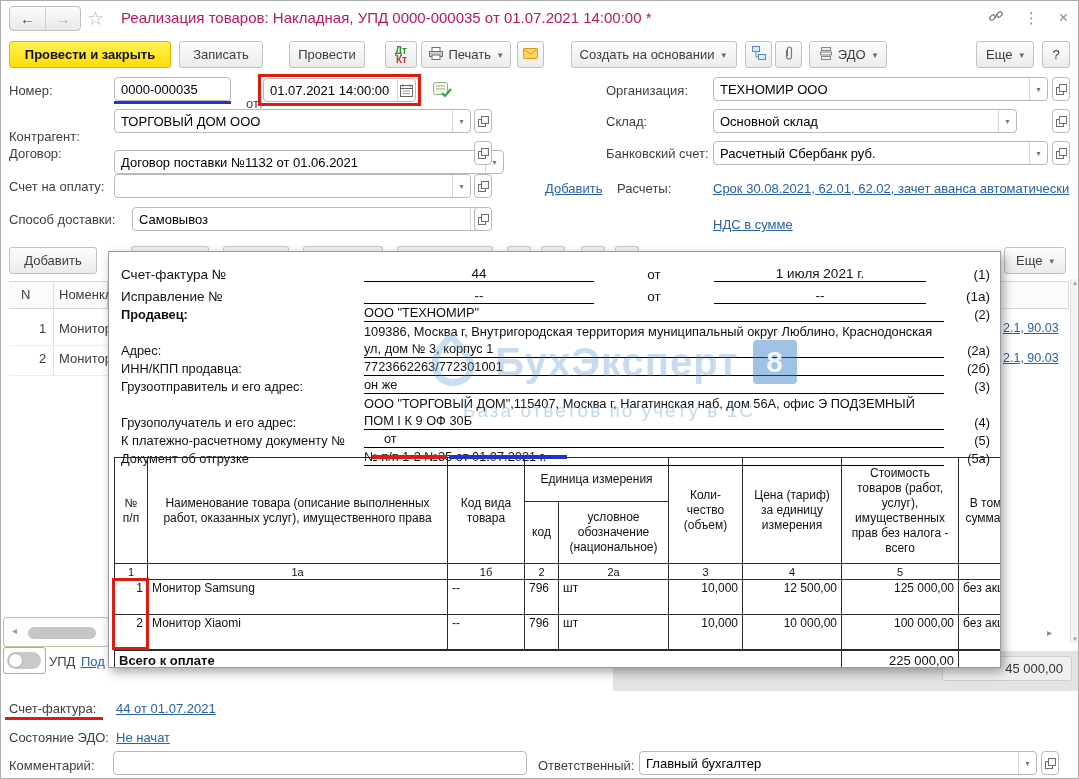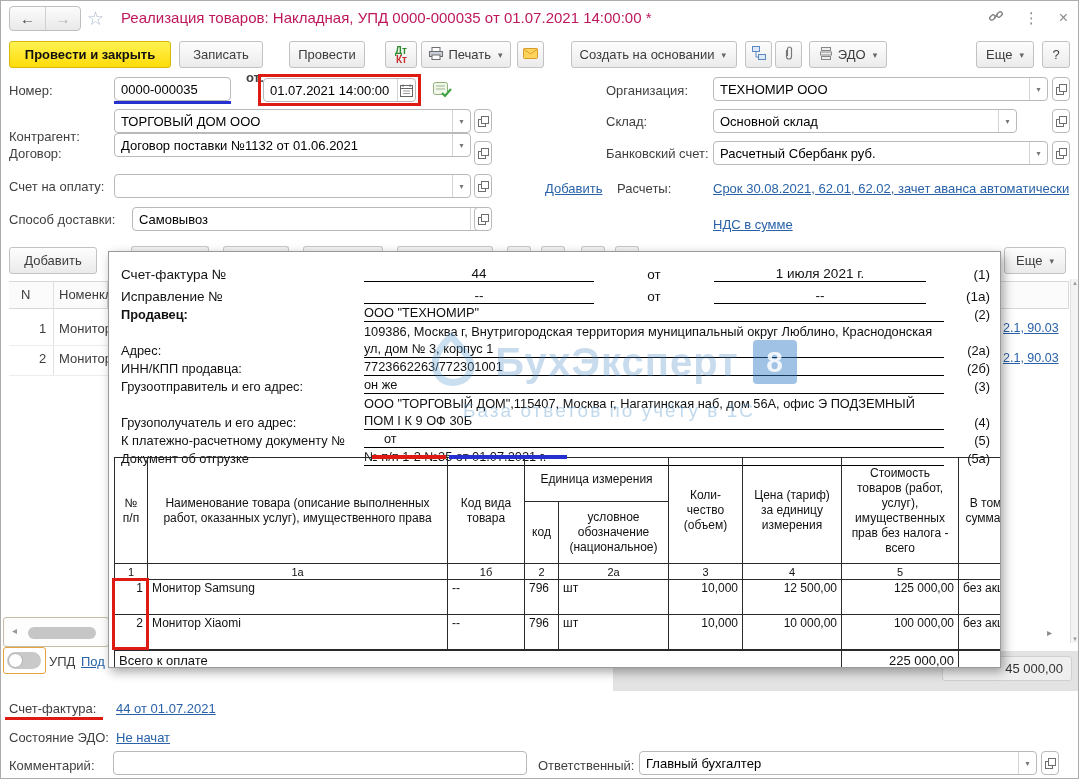--- a/index.html
+++ b/index.html
@@ -163,21 +163,21 @@
     </div>
   <div class="btn" style="left:1041px;width:28px;">
       <span>?</span>
     </div>
 
   <div class="lbl" style="left:8px;top:82px;">Номер:</div>
   <div class="fbox" style="left:113px;top:76px;width:117px;">
       <span class="txt">0000-000035</span>
     </div>
   <div class="abs ann-blue-line" style="left:113px;top:100px;width:117px;height:3px;"></div>
-  <div class="lbl" style="left:245px;top:69px;font-weight:bold;">от:</div>
+  <div class="lbl" style="left:245px;top:95px;">от:</div>
   <div class="fbox" style="left:262px;top:77px;width:153px;">
     <span class="txt">01.07.2021 14:00:00</span>
     <span class="drop">
         <svg width="13" height="13" viewBox="0 0 13 13">
           <rect x="0.5" y="1.5" width="12" height="11" fill="#fff" stroke="#666"></rect>
           <path d="M0.5 4.5 H12.5" stroke="#666"></path>
           <path d="M3 0.5 V3 M10 0.5 V3" stroke="#666"></path>
           <path d="M3 7 H10 M3 9.5 H10" stroke="#999"></path>
         </svg>
       </span>
@@ -195,21 +195,21 @@
       <span class="drop">▾</span>
     </div>
   <div class="openbtn" style="left:473px;top:108px;">
       <svg width="11" height="11" viewBox="0 0 11 11">
         <rect x="0.5" y="3.5" width="7" height="7" fill="#fff" stroke="#6E6E6E"></rect>
         <rect x="3.5" y="0.5" width="7" height="7" fill="#fff" stroke="#6E6E6E"></rect>
       </svg>
     </div>
 
   <div class="lbl" style="left:8px;top:145px;">Договор:</div>
-  <div class="fbox" style="left:113px;top:132px;width:357px;">
+  <div class="fbox" style="left:113px;top:149px;width:390px;">
       <span class="txt">Договор поставки №1132 от 01.06.2021</span>
       <span class="drop">▾</span>
     </div>
   <div class="openbtn" style="left:473px;top:140px;">
       <svg width="11" height="11" viewBox="0 0 11 11">
         <rect x="0.5" y="3.5" width="7" height="7" fill="#fff" stroke="#6E6E6E"></rect>
         <rect x="3.5" y="0.5" width="7" height="7" fill="#fff" stroke="#6E6E6E"></rect>
       </svg>
     </div>
 
@@ -475,21 +475,21 @@
           <td>Монитор Xiaomi</td>
           <td>--</td>
           <td>796</td>
           <td>шт</td>
           <td class="num">10,000</td>
           <td class="num">10 000,00</td>
           <td class="num">100 000,00</td>
           <td>без акциза</td>
         </tr>
         <tr class="totrow">
-          <td colspan="7" style="font-weight:normal;margin-left:22px;">Всего к оплате</td>
+          <td colspan="7" style="font-weight:bold;margin-left:22px;">Всего к оплате</td>
           <td class="num">225 000,00</td>
           <td></td>
         </tr>
       </tbody>
     </table>
     <div class="abs ann-red-box" style="left:3px;top:326px;width:37px;height:72px;"></div>
   </div>
 
 </div>
 

